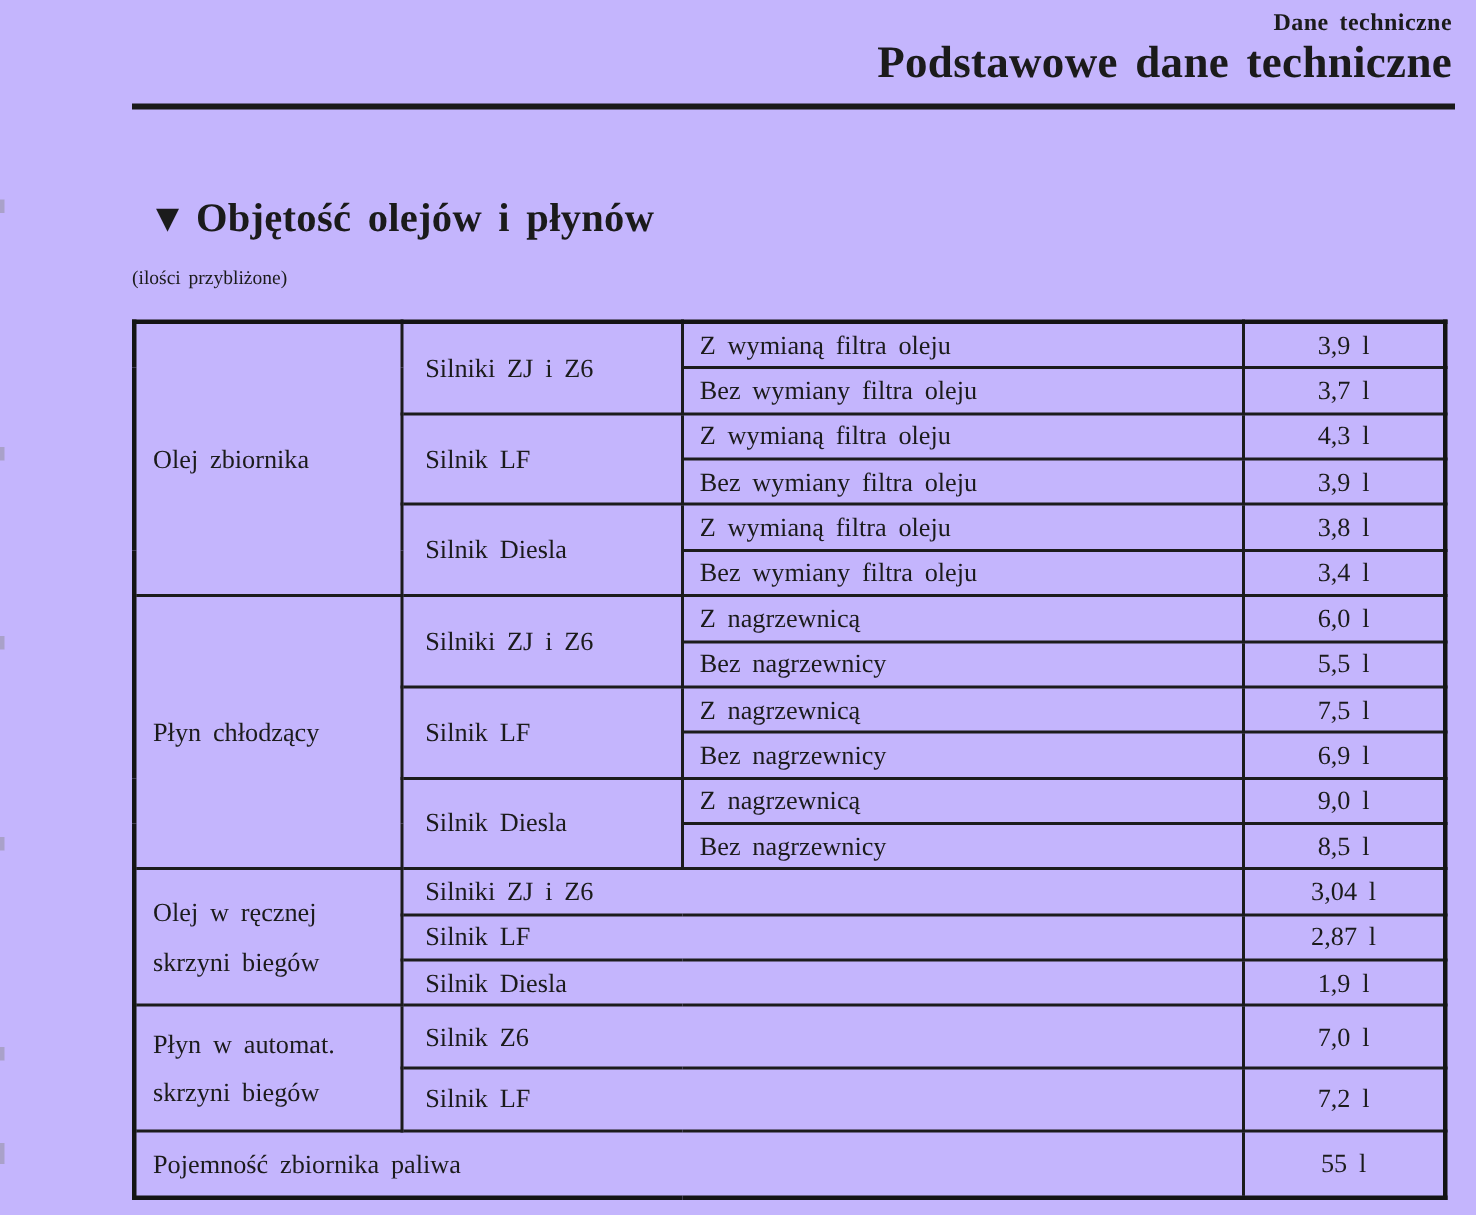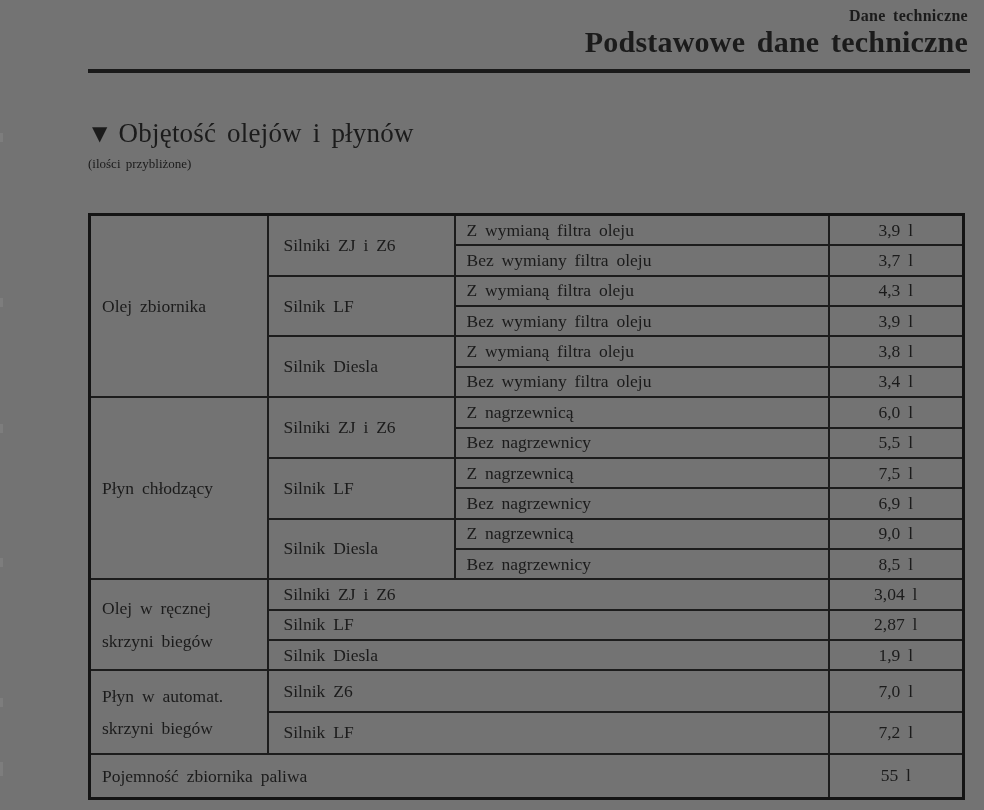--- a/index.html
+++ b/index.html
@@ -2,21 +2,21 @@
 <html lang="pl"><head>
 <meta charset="utf-8">
 <title>Podstawowe dane techniczne</title>
 <style>
   html, body { margin: 0; padding: 0; background: #e8e8e8; }
   .page {
     position: relative;
     width: 984px;
     height: 810px;
     margin: 0 auto;
-    background: #737373;
+    background: #c4b5fd;
     color: #1b1b1b;
     font-family: "Liberation Serif", "DejaVu Serif", serif;
     overflow: hidden;
   }
 
   
   .header {
     position: absolute;
     top: 7px;
     right: 16px;
@@ -46,23 +46,23 @@
     background: #1a1a1a;
   }
 
   
   .section-heading {
     position: absolute;
     left: 88px;
     top: 114px;
   }
   .section-title-line {
-    margin: 4px;
+    margin: 16px;
     font-size: 27px;
-    font-weight: normal;
+    font-weight: bold;
     letter-spacing: 0.2px;
     word-spacing: 4px;
   }
   .marker {
     display: inline-block;
     font-size: 20px;
     margin-right: 11px;
     transform: translateY(-2px);
     font-family: "DejaVu Sans", sans-serif;
   }

